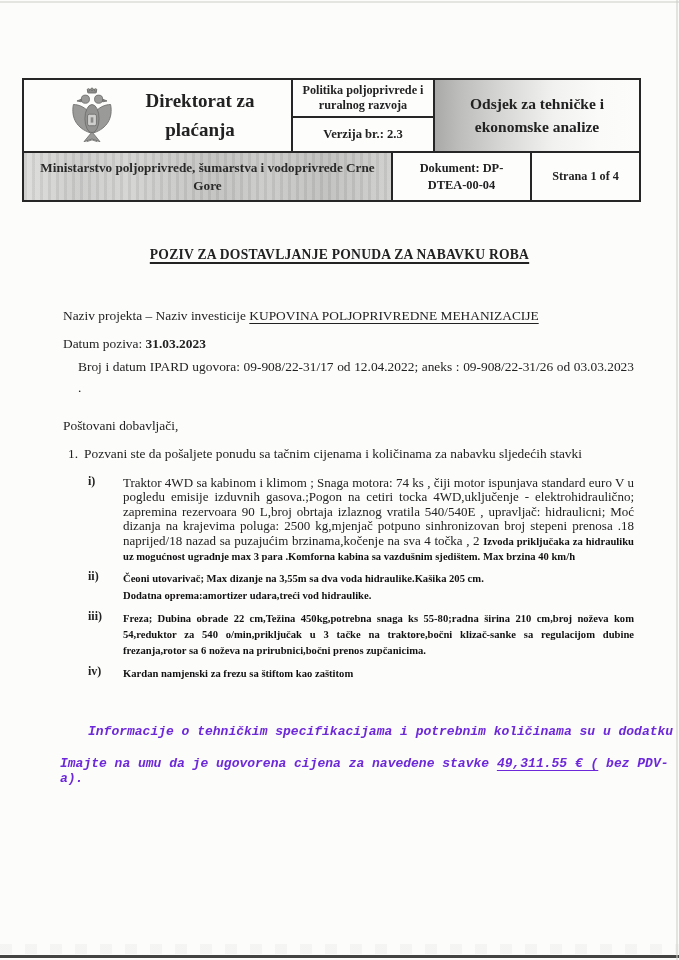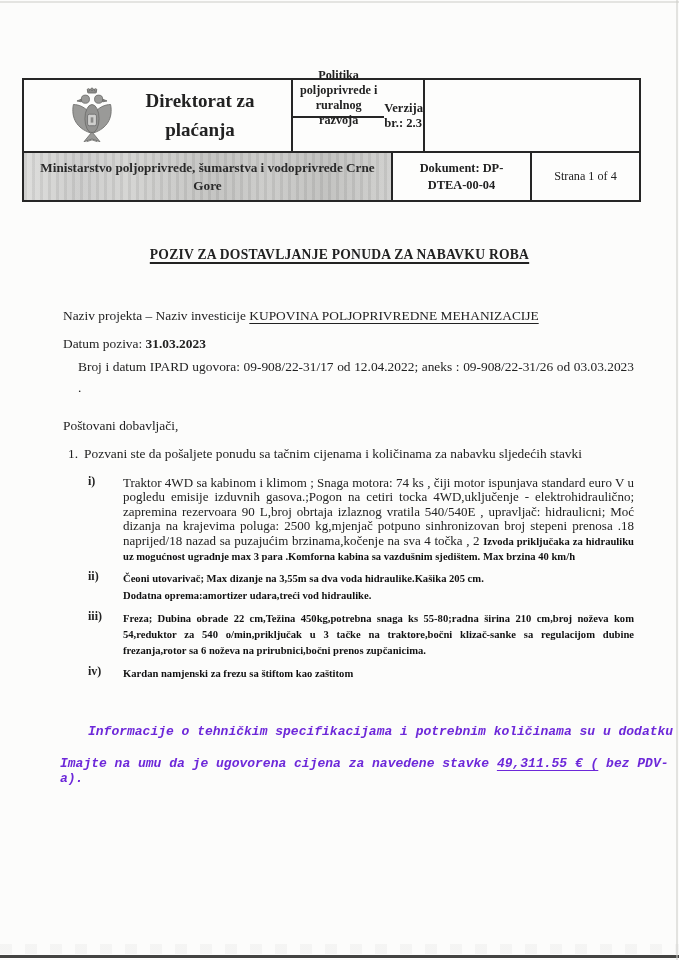--- a/index.html
+++ b/index.html
@@ -13,37 +13,37 @@
   .art-right{position:absolute;top:0;bottom:0;right:1px;width:2px;background:rgba(205,205,202,.55);}
 
   
   .hdr{position:absolute;left:22px;top:78px;width:615px;border:2px solid #262626;background:#fdfdfc;}
   .hdr-row1{display:flex;height:71px;border-bottom:2px solid #262626;padding-left:32px;}
   .hdr-row2{display:flex;height:47px;}
   .cell{box-sizing:border-box;}
   .c-org{width:237px;border-right:2px solid #262626;display:flex;align-items:center;}
   .c-org .logo-wrap{margin-left:13px;flex:0 0 auto;}
   .c-org .org-name{flex:1;text-align:center;font-weight:bold;font-size:19px;line-height:1.5;padding-right:6px;}
-  .c-mid{width:132px;border-right:2px solid #262626;display:flex;flex-direction:row;}
+  .c-mid{width:142px;border-right:2px solid #262626;display:flex;flex-direction:column;}
   .c-policy{height:38px;border-bottom:2px solid #262626;display:flex;align-items:center;justify-content:center;
             text-align:center;font-weight:bold;font-size:12.2px;line-height:1.25;padding:1px 3px;box-sizing:border-box;}
   .c-version{flex:1;display:flex;align-items:center;justify-content:center;font-weight:bold;font-size:12.6px;}
   .c-dept{flex:1;display:flex;align-items:center;justify-content:center;text-align:center;
           font-weight:bold;font-size:15.5px;line-height:1.45;
           background:linear-gradient(90deg,#a9a9a7 0%,#bdbdbb 12%,#d9d9d7 35%,#f1f1ef 58%,#fafaf8 80%,#fcfcfa 100%);}
   .c-min{width:369px;border-right:2px solid #262626;display:flex;align-items:center;justify-content:center;
          text-align:center;font-weight:bold;font-size:13.2px;line-height:1.35;padding:0 14px;
          background:linear-gradient(90deg,#dddddb 0%,#cccccb 15%,#d4d4d2 28%,#c2c2c0 52%,#cbcbc9 66%,#c0c0be 82%,#cfcfcd 100%);}
   .c-min .streaks{background:repeating-linear-gradient(90deg,rgba(80,80,80,.09) 0 3px,rgba(255,255,255,.05) 3px 8px);
          position:absolute;inset:0;pointer-events:none;}
   .c-min{position:relative;}
   .c-doc{width:139px;border-right:2px solid #262626;display:flex;align-items:center;justify-content:center;
          text-align:center;font-weight:bold;font-size:12.4px;line-height:1.3;padding:0 8px;}
   .c-page{flex:1;display:flex;align-items:center;justify-content:center;text-align:center;
-          font-weight:normal;font-size:12.2px;padding:0 4px;}
+          font-weight:bold;font-size:12.2px;padding:0 4px;}
 
   
   .title{position:absolute;top:245px;left:0;width:100%;text-align:center;}
   .title span{font-weight:bold;font-size:13.6px;letter-spacing:.25px;
               text-decoration:underline;text-decoration-thickness:1.5px;text-underline-offset:3px;}
   .p{position:absolute;font-size:13.4px;line-height:1.5;}
   .p-naziv{left:63px;top:306px;}
   .p-naziv .u{text-decoration:underline;text-underline-offset:2.5px;}
   .p-datum{left:63px;top:334px;}
   .p-datum .b{font-weight:bold;}
@@ -101,20 +101,21 @@
             <rect x="21" y="30" width="10" height="13" rx="2" fill="#cfcfcd" stroke="#707070"></rect>
             <rect x="24.5" y="33.5" width="3" height="6" fill="#8a8a88"></rect>
           </svg>
         </span>
         <span class="org-name">Direktorat za plaćanja</span>
       </div>
       <div class="cell c-mid">
         <div class="c-policy">Politika poljoprivrede i ruralnog razvoja</div>
         <div class="c-version">Verzija br.: 2.3</div>
       </div>
+      <div class="cell c-dept">Odsjek za tehničke i ekonomske analize</div>
     </div>
     <div class="hdr-row2">
       <div class="cell c-min">
         <div class="streaks"></div>
         <span>Ministarstvo poljoprivrede, šumarstva i vodoprivrede Crne Gore</span>
       </div>
       <div class="cell c-doc">Dokument: DP-DTEA-00-04</div>
       <div class="cell c-page">Strana 1 of 4</div>
     </div>
   </div>

